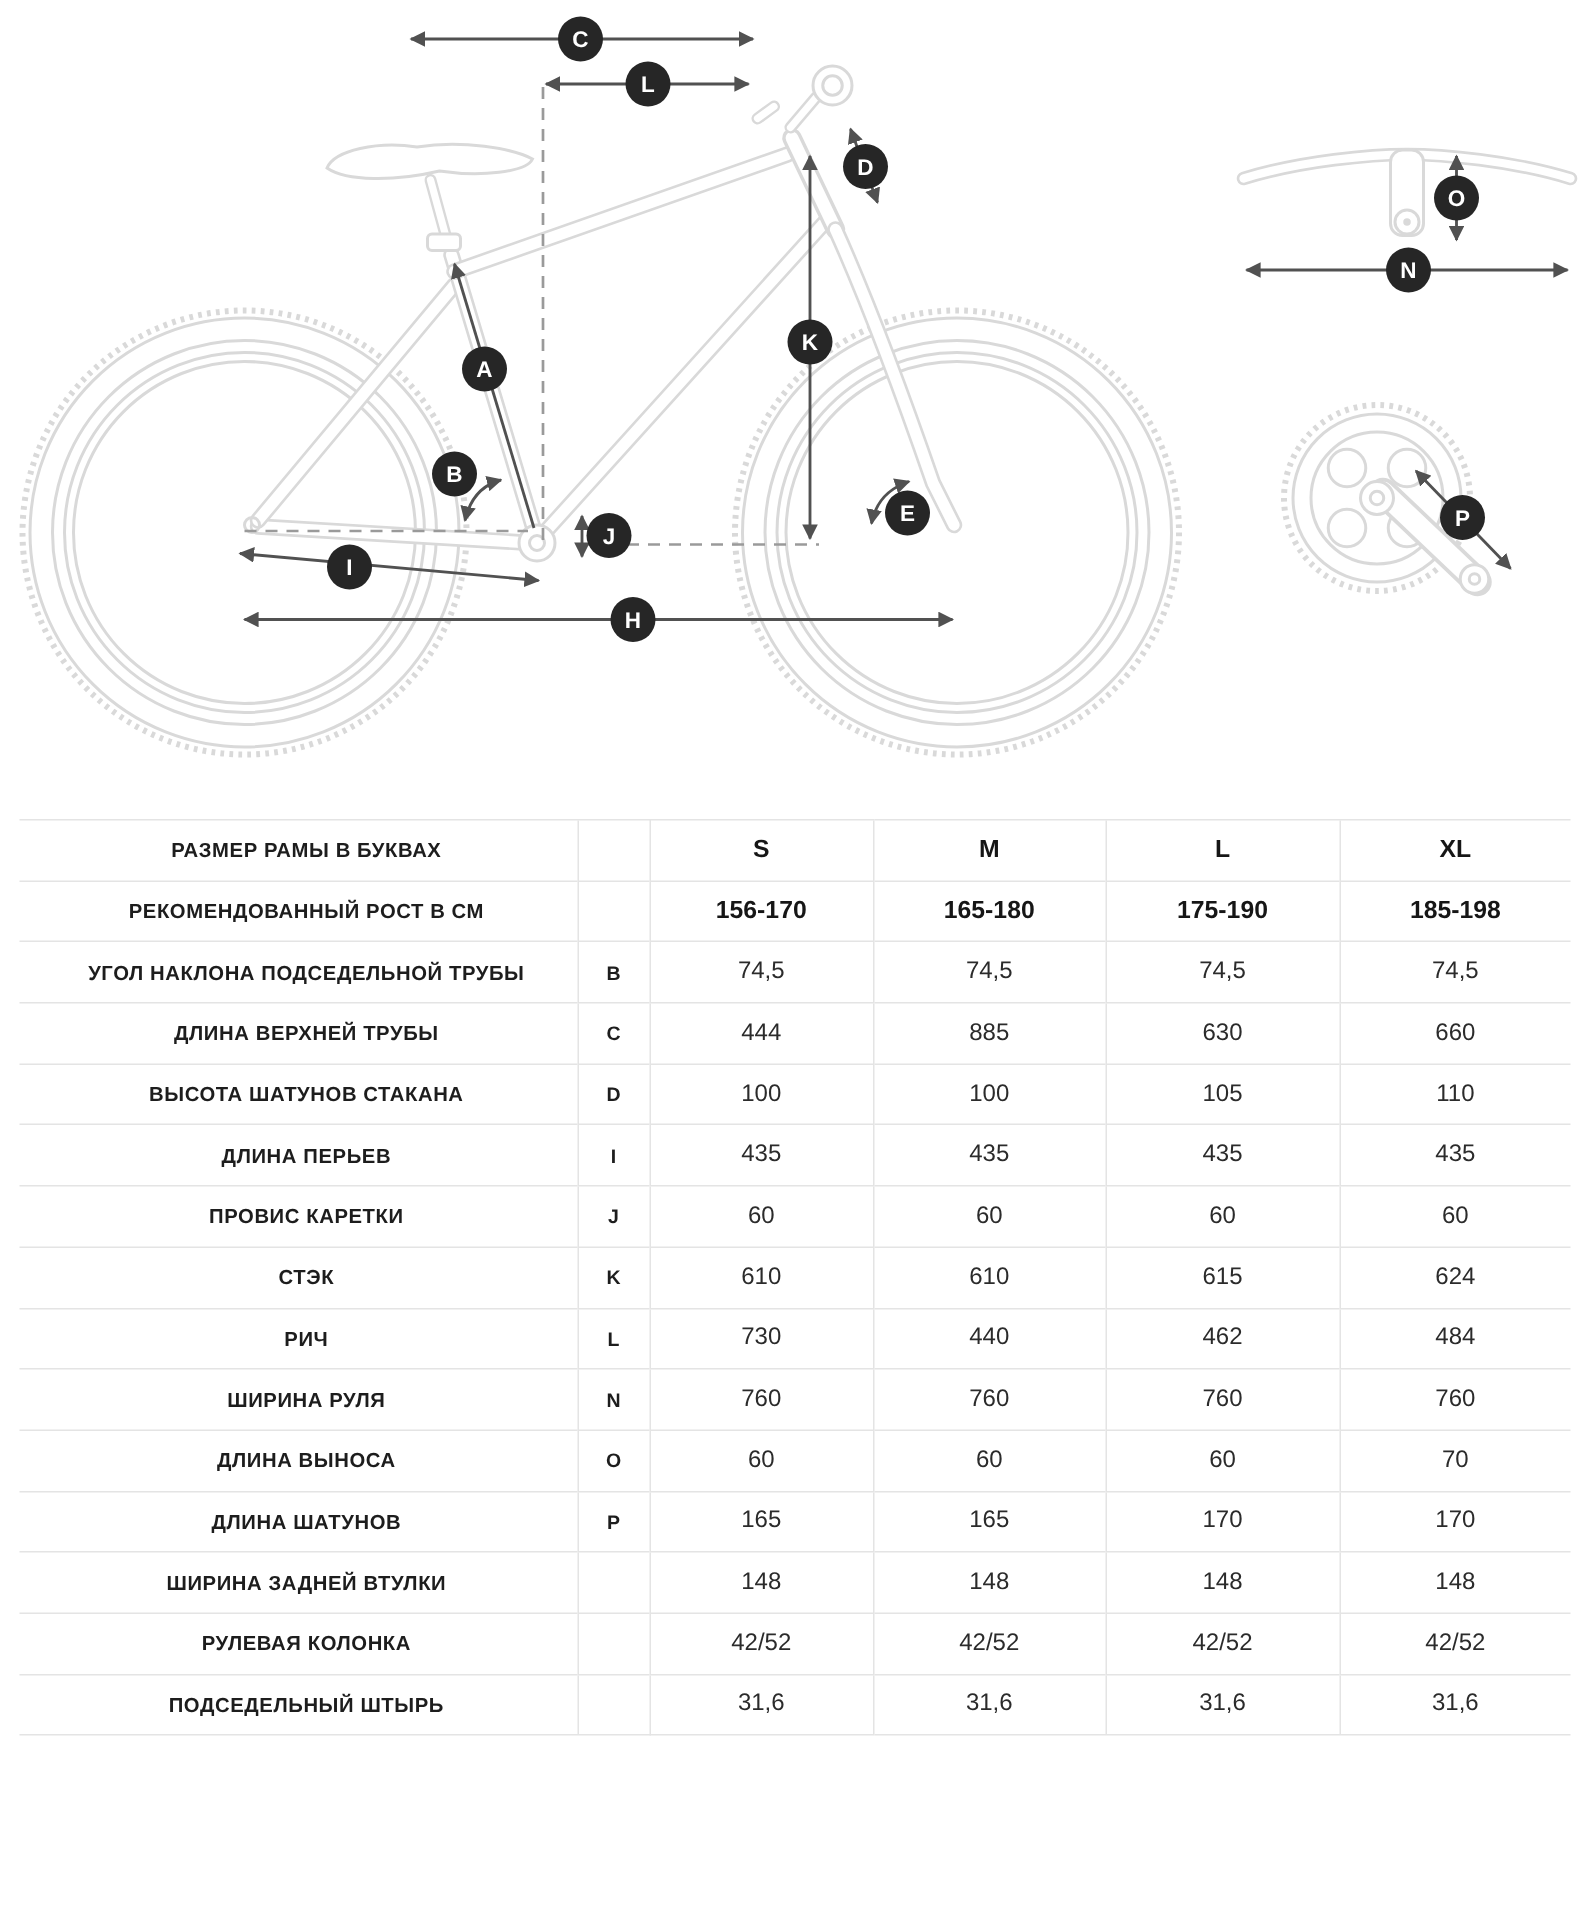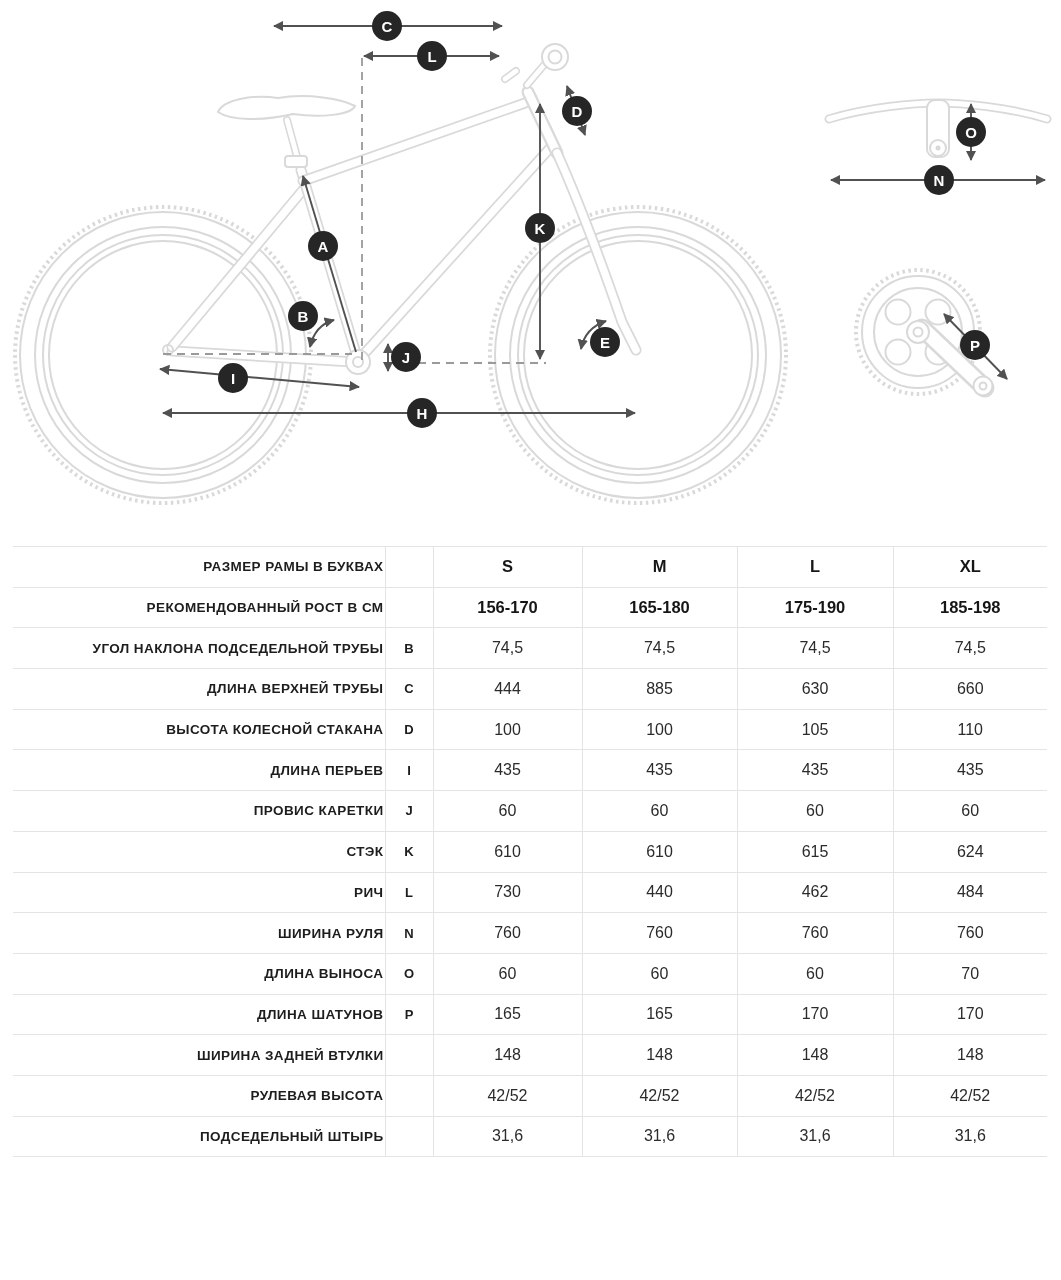--- a/index.html
+++ b/index.html
@@ -30,21 +30,21 @@
   .badge  { fill:#262626; }
   .badge-text { fill:#ffffff; font-family:"Liberation Sans","DejaVu Sans",sans-serif;
                 font-size:15px; font-weight:700; text-anchor:middle; }
 
   
   .spec-table { position:absolute; left:13px; top:546px; width:1034px;
                 border-collapse:collapse; table-layout:fixed; }
   .spec-table td { height:37.7px; border-top:1px solid #e4e4e4; vertical-align:middle;
                    overflow:hidden; white-space:nowrap; }
   .spec-table tr:last-child td { border-bottom:1px solid #e4e4e4; }
-  td.label-cell  { text-align:right; padding-left:12px; font-size:13.5px; font-weight:700;
+  td.label-cell  { text-align:center; padding-left:12px; font-size:13.5px; font-weight:700;
                    letter-spacing:.4px; color:#1d1d1d; }
   td.letter-cell { border-left:1px solid #e4e4e4; border-right:1px solid #e4e4e4;
                    text-align:center; font-size:13px; font-weight:700; color:#1d1d1d; }
   td.value-cell  { border-left:1px solid #e4e4e4; text-align:center; font-size:16px;
                    font-weight:400; color:#2b2b2b; }
   tr.em td.value-cell { font-weight:700; font-size:16.5px; color:#161616; }
 </style>
 </head>
 <body>
 
@@ -243,21 +243,21 @@
       </tr>
       <tr>
         <td class="label-cell">ДЛИНА ВЕРХНЕЙ ТРУБЫ</td>
         <td class="letter-cell">C</td>
         <td class="value-cell">444</td>
         <td class="value-cell">885</td>
         <td class="value-cell">630</td>
         <td class="value-cell">660</td>
       </tr>
       <tr>
-        <td class="label-cell">ВЫСОТА КОЛЕСНОЙ СТАКАНА</td>
+        <td class="label-cell">ВЫСОТА ШАТУНОВ СТАКАНА</td>
         <td class="letter-cell">D</td>
         <td class="value-cell">100</td>
         <td class="value-cell">100</td>
         <td class="value-cell">105</td>
         <td class="value-cell">110</td>
       </tr>
       <tr>
         <td class="label-cell">ДЛИНА ПЕРЬЕВ</td>
         <td class="letter-cell">I</td>
         <td class="value-cell">435</td>
@@ -315,21 +315,21 @@
       </tr>
       <tr>
         <td class="label-cell">ШИРИНА ЗАДНЕЙ ВТУЛКИ</td>
         <td class="letter-cell"></td>
         <td class="value-cell">148</td>
         <td class="value-cell">148</td>
         <td class="value-cell">148</td>
         <td class="value-cell">148</td>
       </tr>
       <tr>
-        <td class="label-cell">РУЛЕВАЯ ВЫСОТА</td>
+        <td class="label-cell">РУЛЕВАЯ КОЛОНКА</td>
         <td class="letter-cell"></td>
         <td class="value-cell">42/52</td>
         <td class="value-cell">42/52</td>
         <td class="value-cell">42/52</td>
         <td class="value-cell">42/52</td>
       </tr>
       <tr>
         <td class="label-cell">ПОДСЕДЕЛЬНЫЙ ШТЫРЬ</td>
         <td class="letter-cell"></td>
         <td class="value-cell">31,6</td>

